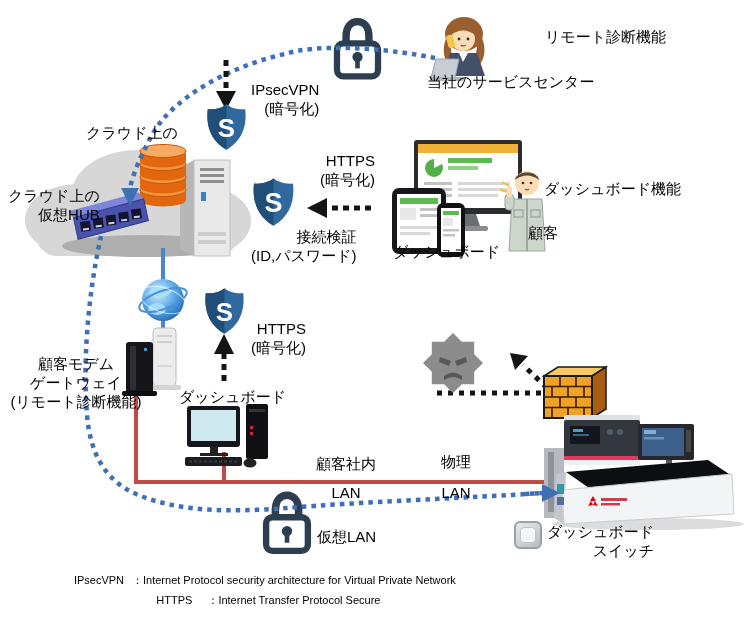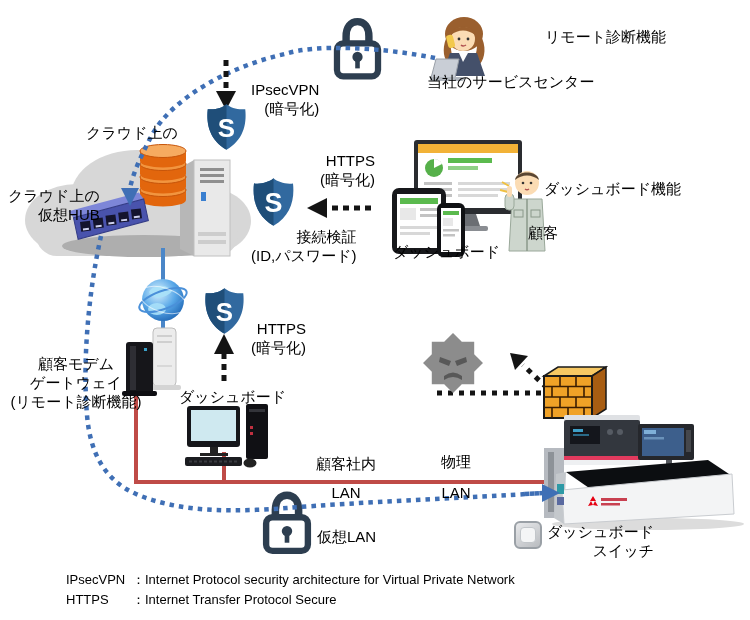--- a/index.html
+++ b/index.html
@@ -21,21 +21,21 @@
   .net{stroke:var(--net-blue);stroke-width:4;fill:none;}
   .lan{stroke:var(--lan-red);stroke-width:4;fill:none;}
   .bdash{stroke:#141414;stroke-width:5;fill:none;stroke-dasharray:6 5;}
   .bdash2{stroke:#141414;stroke-width:5;fill:none;stroke-dasharray:5 6;}
   .bfill{fill:#141414;}
   .lock-stroke{stroke:var(--lock);fill:none;}
   .lock-fill{fill:var(--lock);}
   .sh-l{fill:var(--shield-dark);} .sh-r{fill:var(--shield-light);}
   .shieldS{font-family:"Liberation Sans",sans-serif;font-weight:bold;fill:#fff;}
   
-  #legend{position:absolute;left:66px;top:570px;font-size:13px;line-height:20px;}
+  #legend{position:absolute;left:66px;top:570px;font-size:11px;line-height:20px;text-align:center;}
   #legend .term{display:inline-block;width:66px;}
   
   .switch{
     position:absolute;left:514px;top:521px;width:28px;height:28px;border-radius:6px;
     background:linear-gradient(145deg,#e8e9eb,#b9bcc0);border:2px solid #9aa0a6;box-sizing:border-box;
   }
   .switch .inner{position:absolute;inset:4px;background:#f4f5f6;border:1px solid #c2c6ca;border-radius:4px;}
 </style>
 </head>
 <body>

